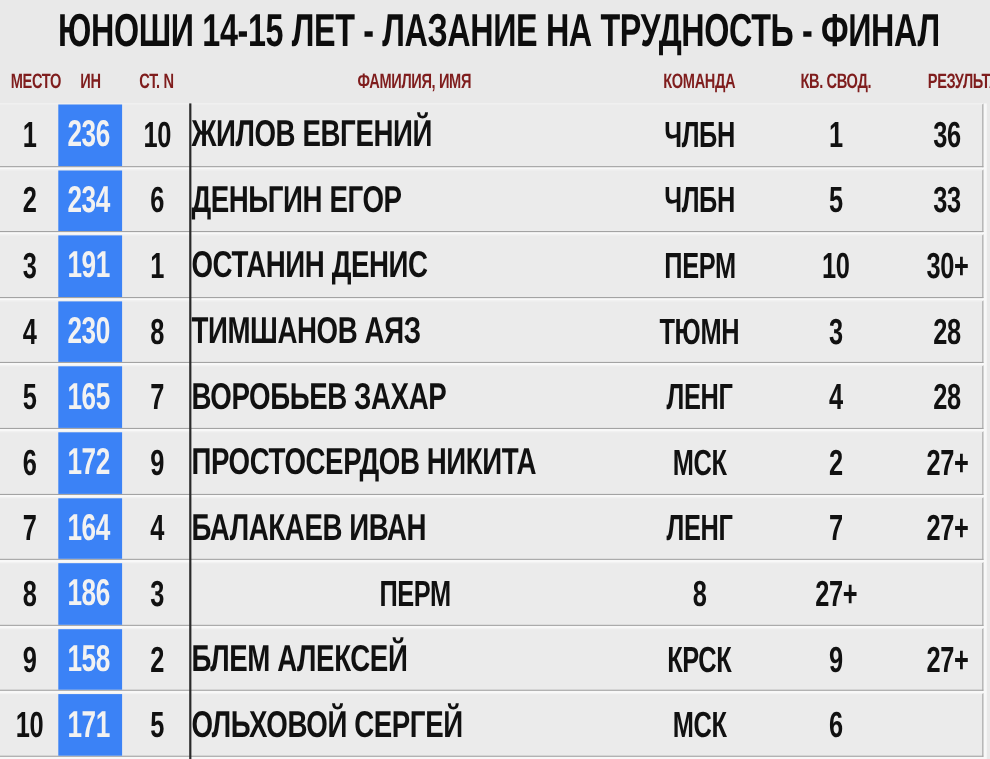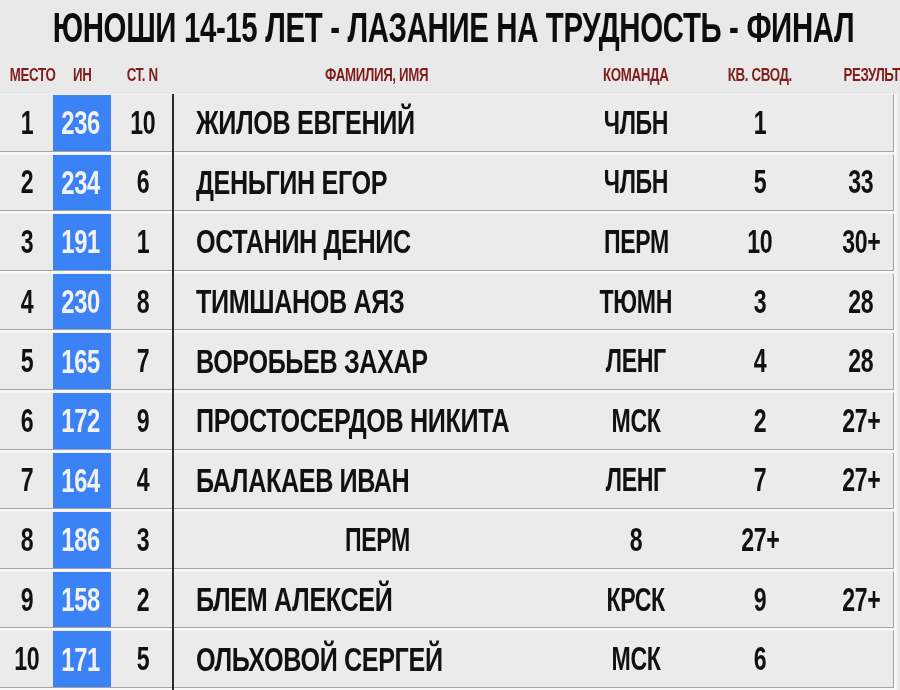--- a/index.html
+++ b/index.html
@@ -46,21 +46,21 @@
     font-size: 33px;
   }
   .cell { text-align: center; }
   .bib-cell {
     align-self: stretch;
     background: #3b82f6;
     color: #f2f2f2;
     display: flex; align-items: center; justify-content: flex-start;
     font-size: 34px;
   }
-  .name-cell { padding-left: 22px; text-align: left; font-size: 34px; text-decoration: underline; }
+  .name-cell { text-align: left; font-size: 34px; text-decoration: underline; }
 
   .vline {
     position: absolute; left: 172px; top: 94px; width: 2px; height: 596px;
     background: #2a2a2a; z-index: 5;
   }
 </style>
 </head>
 <body>
 
 <div class="title">
@@ -81,20 +81,21 @@
 
   <div class="row grid">
     <div class="cell"><span class="cx">1</span></div>
     <div class="bib-cell">
         <span class="cx">236</span>
       </div>
     <div class="cell"><span class="cx">10</span></div>
     <div class="name-cell"><span class="cl">ЖИЛОВ ЕВГЕНИЙ</span></div>
     <div class="cell"><span class="cx">ЧЛБН</span></div>
     <div class="cell"><span class="cx">1</span></div>
+    <div class="cell"><span class="cx">36</span></div>
   </div>
 
   <div class="row grid">
     <div class="cell"><span class="cx">2</span></div>
     <div class="bib-cell">
         <span class="cx">234</span>
       </div>
     <div class="cell"><span class="cx">6</span></div>
     <div class="name-cell"><span class="cl">ДЕНЬГИН ЕГОР</span></div>
     <div class="cell"><span class="cx">ЧЛБН</span></div>

